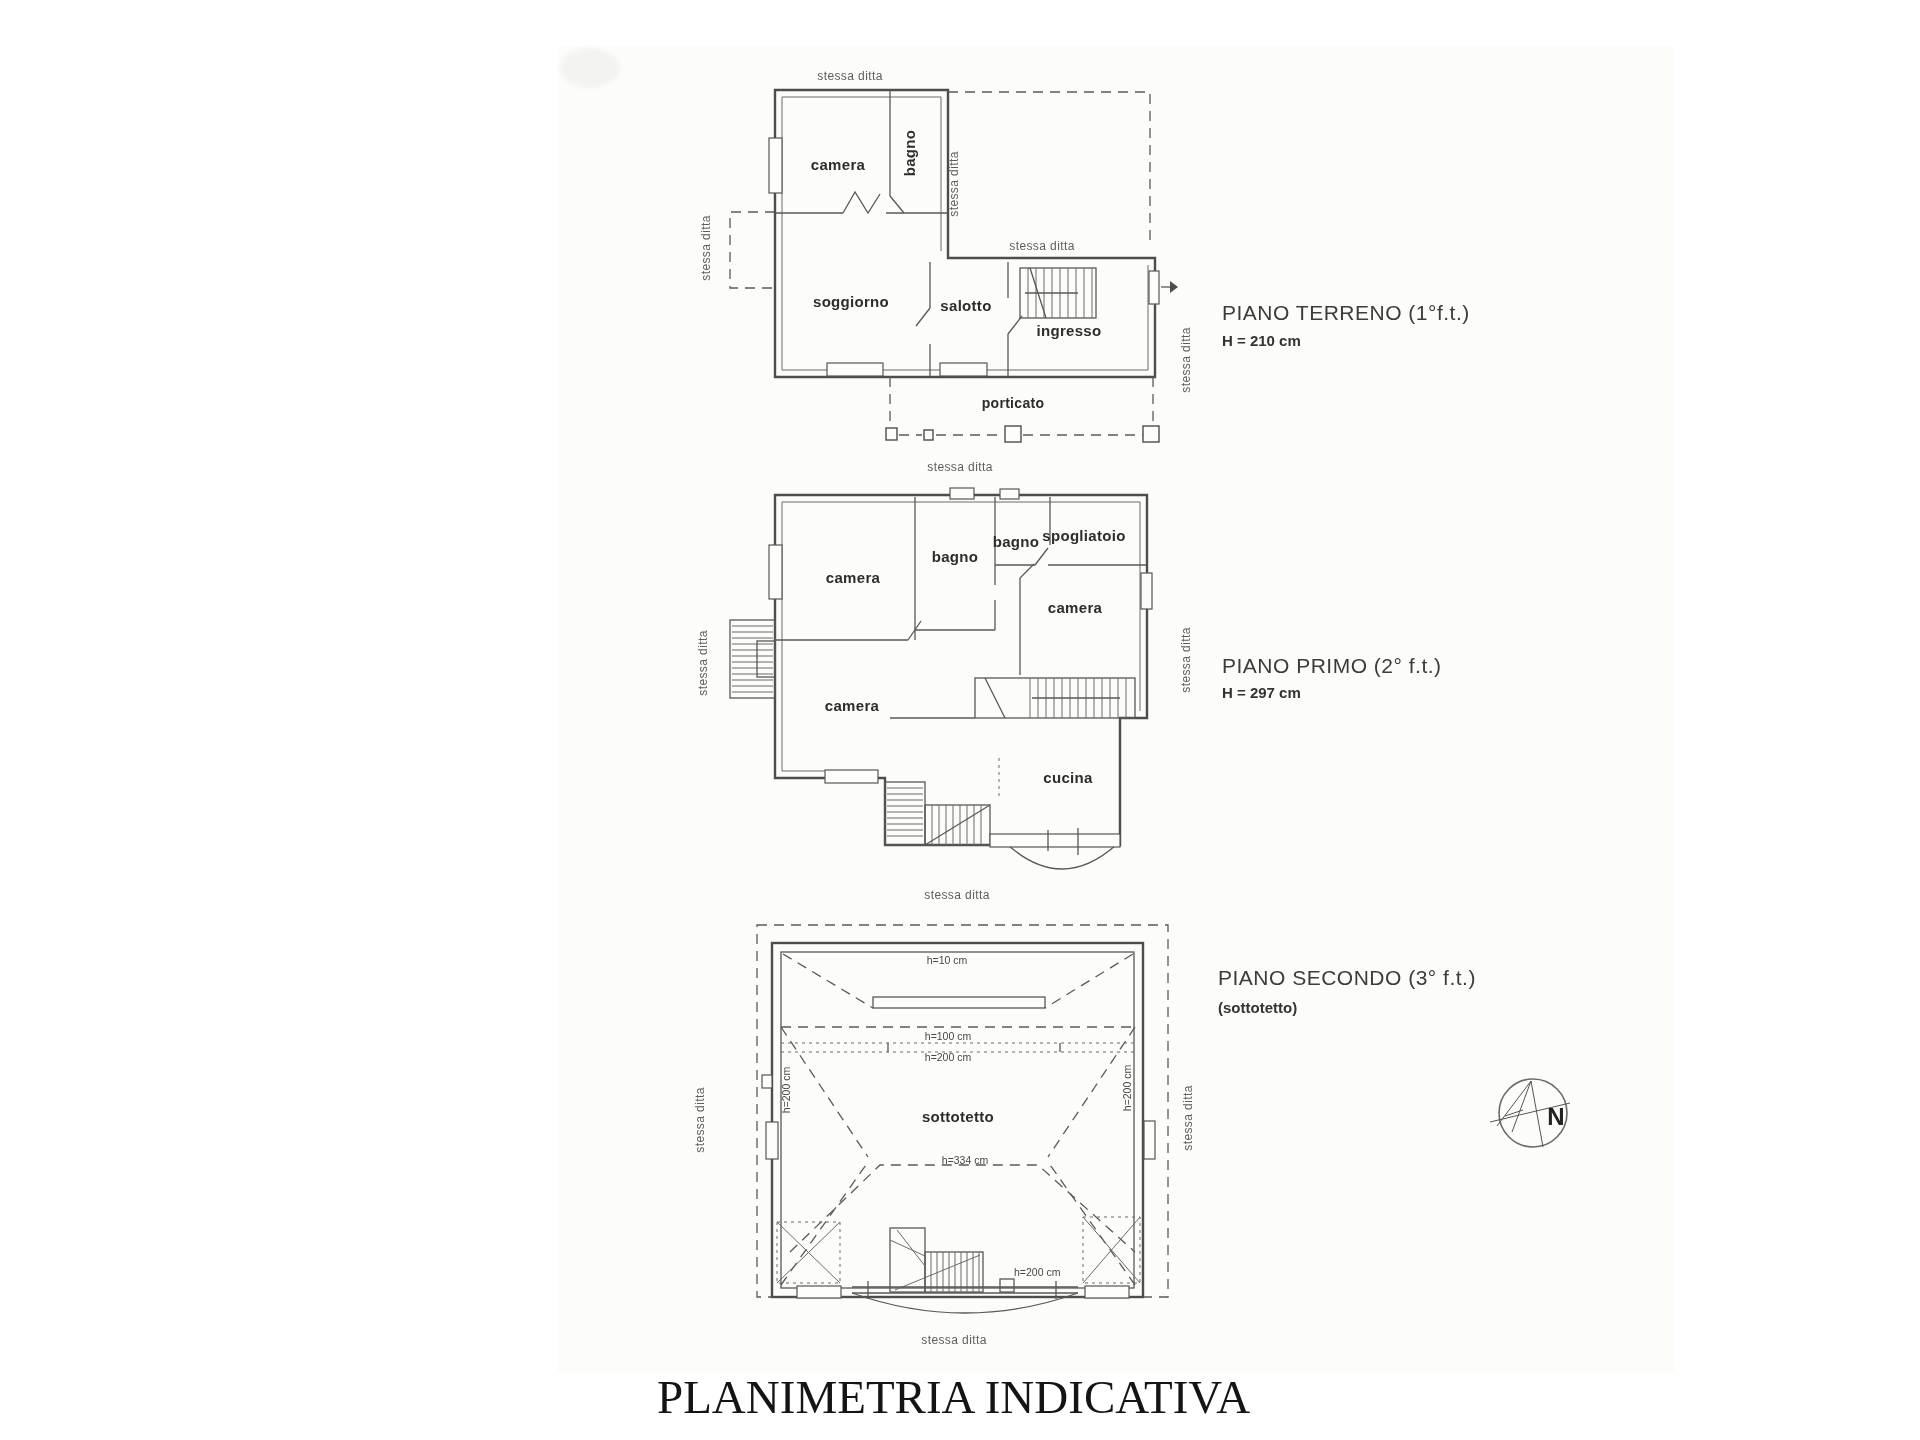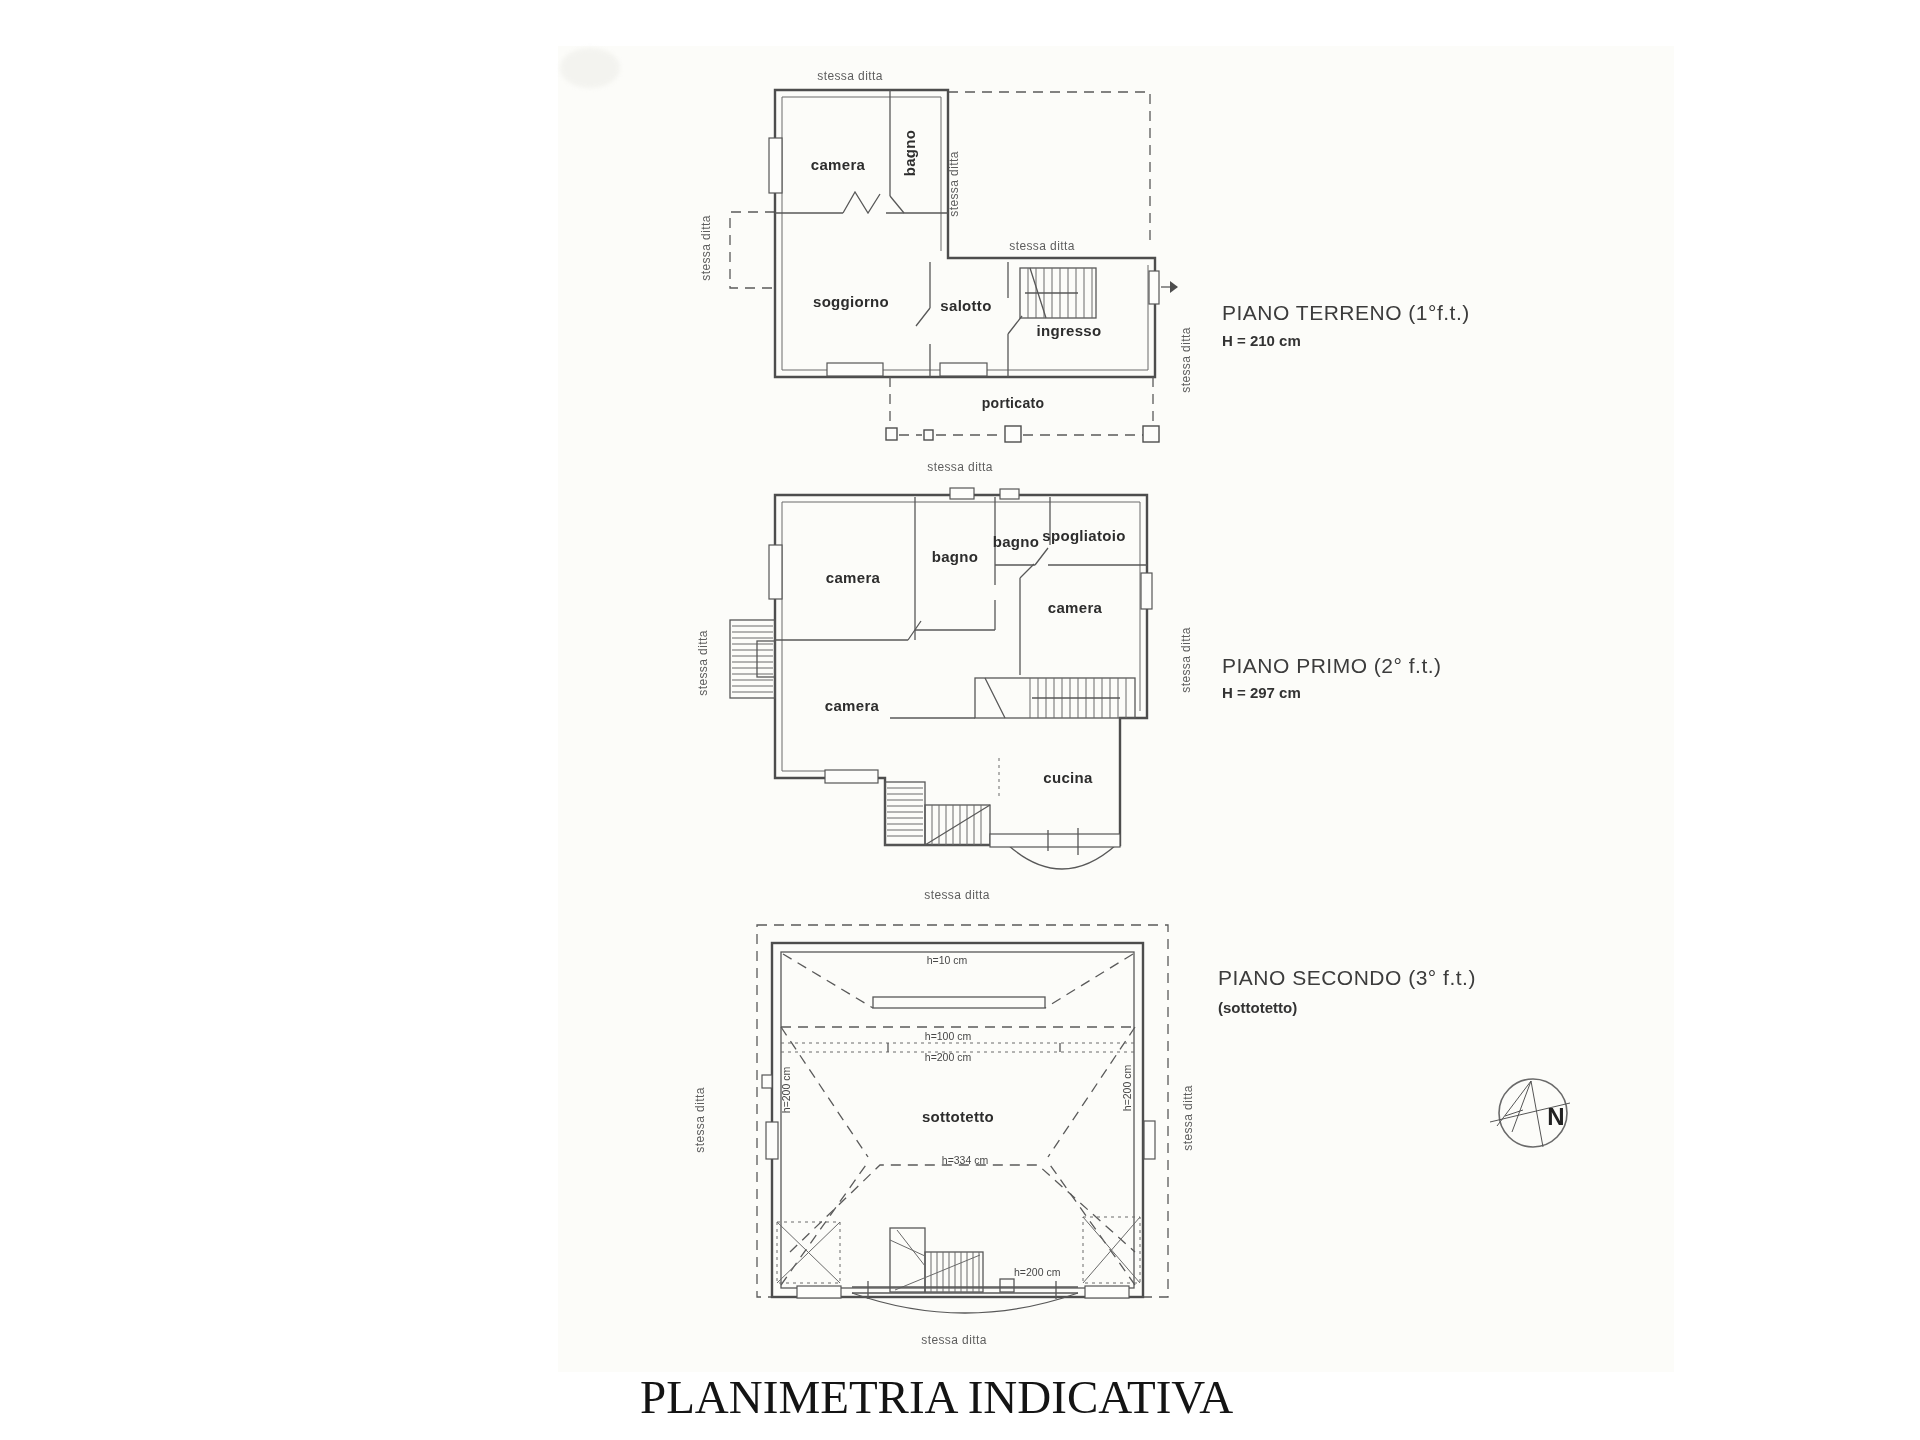--- a/index.html
+++ b/index.html
@@ -14,21 +14,21 @@
   .wt{fill:none;stroke:#6a6a6a;stroke-width:1;}
   .dash{fill:none;stroke:#5a5a5a;stroke-width:1.3;stroke-dasharray:10 7;}
   .dashf{fill:none;stroke:#6a6a6a;stroke-width:1;stroke-dasharray:3 4;}
   .win{fill:#fdfdfb;stroke:#565656;stroke-width:1.2;}
   .pillar{fill:#fdfdfb;stroke:#4d4d4d;stroke-width:1.4;}
   .room{font:bold 15px "Liberation Sans",sans-serif;fill:#2d2d2d;letter-spacing:.3px;}
   .sd{font:12px "Liberation Sans",sans-serif;fill:#5e5e5e;letter-spacing:.4px;}
   .meas{font:10.5px "Liberation Sans",sans-serif;fill:#474747;}
   .cap{font:21px "Liberation Sans",sans-serif;fill:#3c3c3c;letter-spacing:.5px;}
   .caph{font:bold 15px "Liberation Sans",sans-serif;fill:#333333;}
-  #title{position:absolute;left:640px;top:1370px;width:500px;text-align:center;
+  #title{position:absolute;left:657px;top:1370px;width:500px;text-align:center;
          font-family:"Liberation Serif",serif;font-size:47px;color:#141414;
          white-space:nowrap;letter-spacing:0px;}
 </style>
 </head>
 <body>
 
 <div id="canvas">
   <div id="paper"></div>
   <div id="smudge"></div>
 

